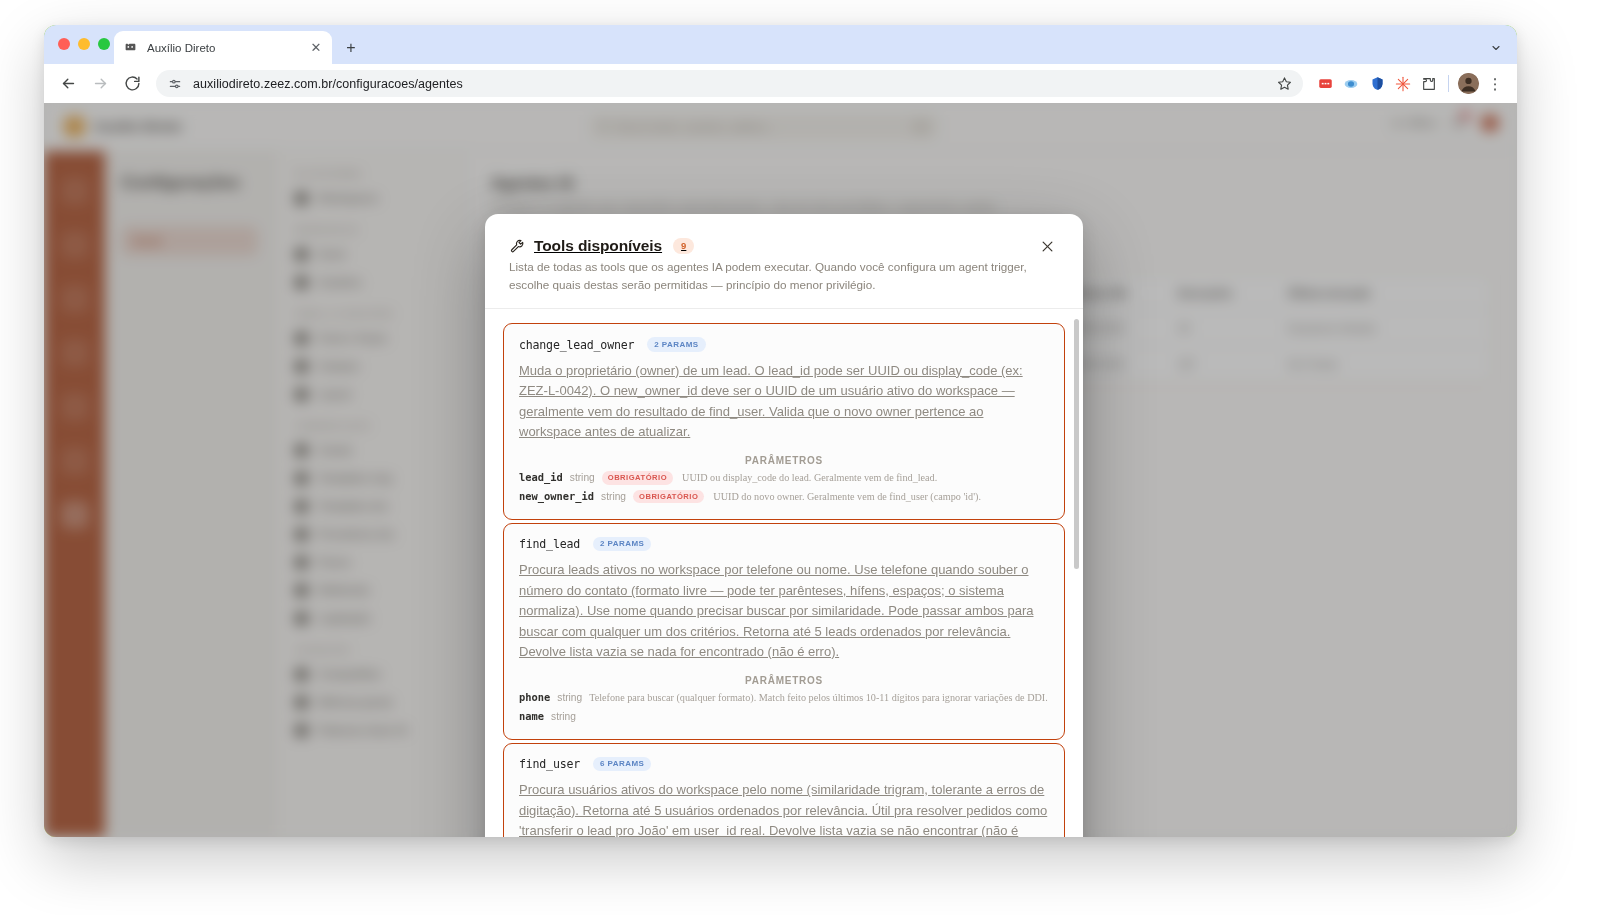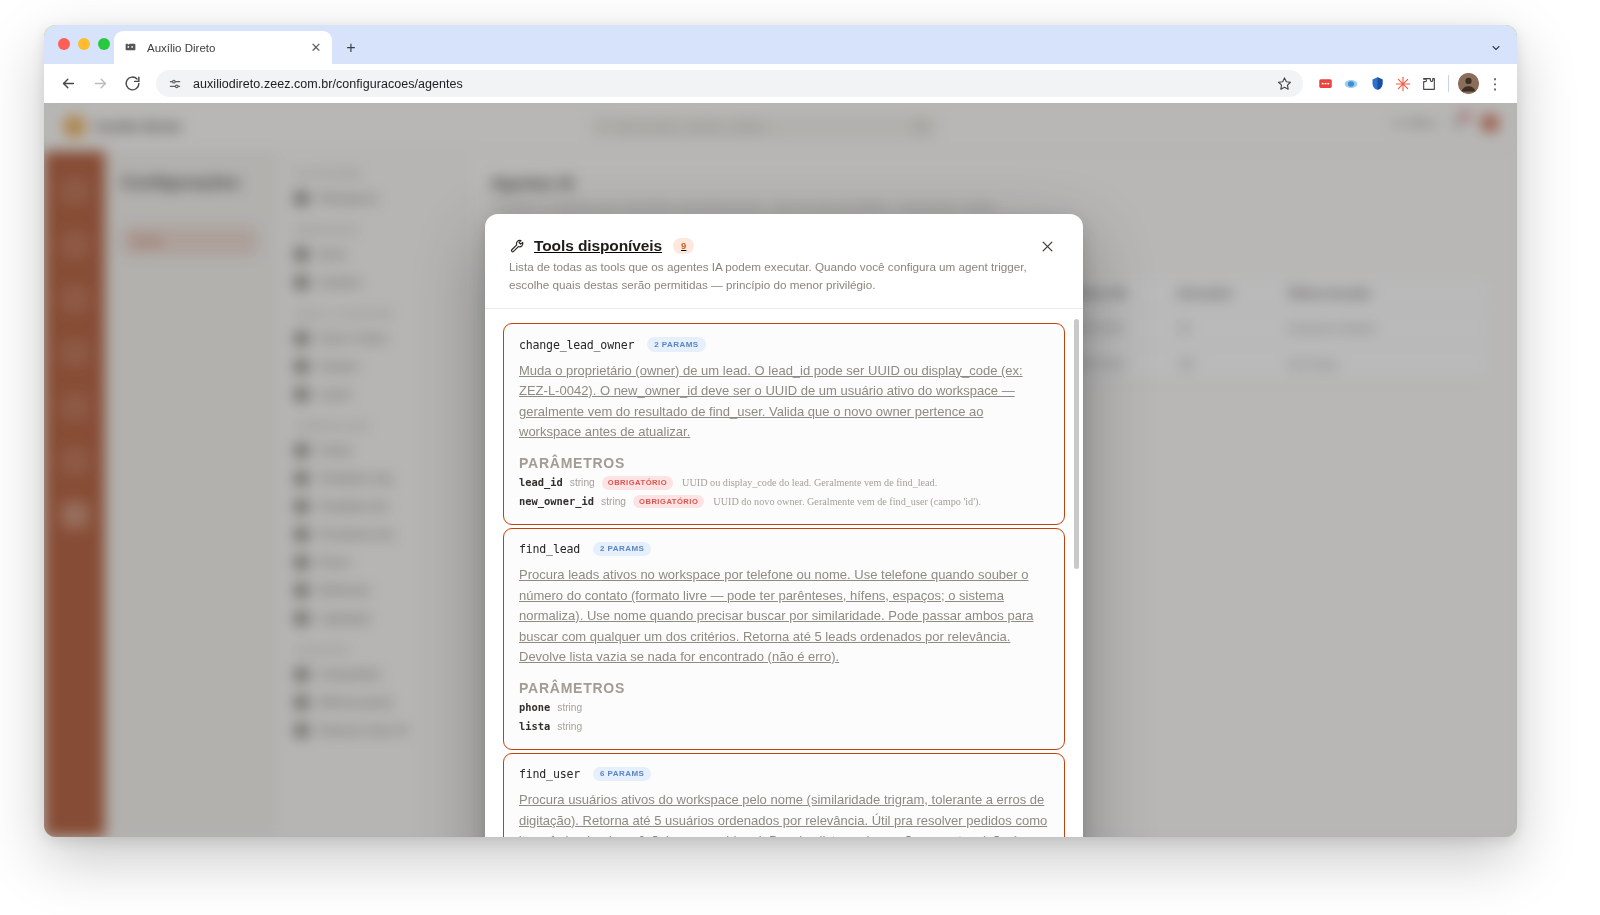--- a/index.html
+++ b/index.html
@@ -332,22 +332,23 @@
     background: #e6effc; color: #5c85c4;
     font-size: 8px; font-weight: 700; letter-spacing: 0.45px;
     border-radius: 9px; padding: 2.5px 7px; line-height: 1.2;
   }
   .tool-desc {
     margin-top: 9px;
     font-size: 13px; line-height: 1.57; color: #8f8a82; text-decoration: underline;
   }
   .params-label {
     margin-top: 13px; margin-bottom: 4px;
-    font-size: 14px; font-weight: 700; letter-spacing: 0.75px;
+    font-size: 10px; font-weight: 700; letter-spacing: 0.75px;
     color: #a29c93;
+    text-align: center;
   }
   .param-row {
     display: flex; align-items: baseline;
     margin-top: 3px;
     font-size: 10.3px; line-height: 1.5;
   }
   .param-name {
     font-family: "DejaVu Sans Mono", monospace;
     font-size: 10.4px; color: #31302d; font-weight: 700;
     flex: none; margin-right: 7px;
@@ -687,23 +688,24 @@
         <div class="tool-card">
           <div class="tool-head">
             <span class="tool-name">find_lead</span>
             <span class="tool-badge">2 PARAMS</span>
           </div>
           <div class="tool-desc">Procura leads ativos no workspace por telefone ou nome. Use telefone quando souber o número do contato (formato livre — pode ter parênteses, hífens, espaços; o sistema normaliza). Use nome quando precisar buscar por similaridade. Pode passar ambos para buscar com qualquer um dos critérios. Retorna até 5 leads ordenados por relevância. Devolve lista vazia se nada for encontrado (não é erro).</div>
           <div class="params-label">PARÂMETROS</div>
           <div class="param-row">
             <span class="param-name">phone</span>
             <span class="param-type">string</span>
+            <span class="param-desc">Telefone para buscar (qualquer formato). Match feito pelos últimos 10-11 dígitos para ignorar variações de DDI.</span>
           </div>
           <div class="param-row">
-            <span class="param-name">lista</span>
+            <span class="param-name">name</span>
             <span class="param-type">string</span>
           </div>
         </div>
 
         <div class="tool-card">
           <div class="tool-head">
             <span class="tool-name">find_user</span>
             <span class="tool-badge">6 PARAMS</span>
           </div>
           <div class="tool-desc">Procura usuários ativos do workspace pelo nome (similaridade trigram, tolerante a erros de digitação). Retorna até 5 usuários ordenados por relevância. Útil pra resolver pedidos como 'transferir o lead pro João' em user_id real. Devolve lista vazia se não encontrar (não é erro).</div>

